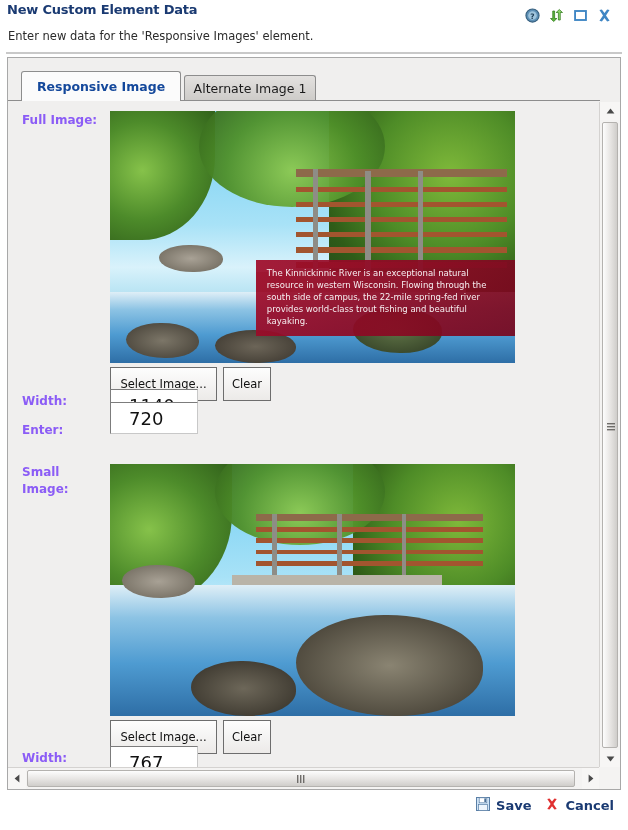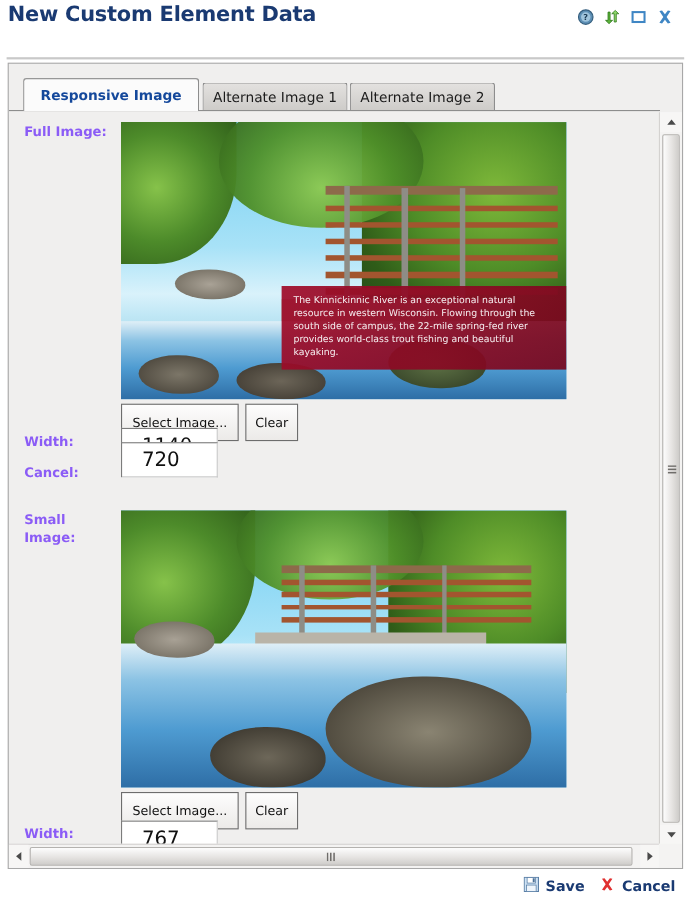--- a/index.html
+++ b/index.html
@@ -11,21 +11,21 @@
     overflow: hidden;
   }
 
   
   #header {
     position: absolute; left: 0; top: 0; width: 628px; height: 53px;
     background: #ffffff;
   }
   #dialog-title {
     position: absolute; left: 7px; top: 2px;
-    font-size: 19px; font-weight: bold; color: #1a3a72;
+    font-size: 13px; font-weight: bold; color: #1a3a72;
     letter-spacing: -0.2px;
   }
   #dialog-subtitle {
     position: absolute; left: 8px; top: 29px;
     font-size: 11.5px; color: #2b2b2b;
   }
   #header-icons {
     position: absolute; right: 16px; top: 8px;
     display: flex; align-items: center; gap: 9px;
   }
@@ -179,20 +179,21 @@
     color:#f6eef0;
     font-size: 8.5px; line-height: 12.2px;
     padding: 7px 9px 8px 11px;
   }
 </style>
 </head>
 <body>
 
 <div id="header">
   <div id="dialog-title">New Custom Element Data</div>
+  <div id="dialog-subtitle">Enter new data for the 'Responsive Images' element.</div>
 
   <div id="header-icons">
     <span class="hicon" title="Help">
       <svg viewBox="0 0 16 16" width="15" height="15">
         <circle cx="8" cy="8" r="7" fill="#5d8fb5" stroke="#37607f" stroke-width="1.2"></circle>
         <circle cx="8" cy="8" r="4.6" fill="#9fc4dc"></circle>
         <text x="8" y="11.2" font-size="8" font-family="DejaVu Sans, sans-serif" font-weight="bold" fill="#1c3c55" text-anchor="middle">?</text>
       </svg>
     </span>
     <span class="hicon" title="Refresh">
@@ -215,21 +216,20 @@
   </div>
 
   <div id="header-rule"></div>
 </div>
 
 <div id="panel">
 
   <div id="tabstrip">
     <div class="tab active" style="left:13px; width:160px;">Responsive Image</div>
     <div class="tab" style="left:176px; width:132px;">Alternate Image 1</div>
-    <div class="tab" style="left:310px; width:132px;">Alternate Image 2</div>
   </div>
   <div id="tab-underline"></div>
 
   <div id="viewport">
     <div id="content">
 
       <div class="field-label" style="left:13px; top:10px;">Full Image:</div>
 
       <div class="photo" style="left:101px; top:9px; width:405px; height:252px;">
         <div class="sky"></div>
@@ -258,21 +258,21 @@
 
         <div class="caption" style="left:36%; top:59%; width:64%;">The Kinnickinnic River is an exceptional natural resource in western Wisconsin. Flowing through the south side of campus, the 22-mile spring-fed river provides world-class trout fishing and beautiful kayaking.</div>
       </div>
 
       <div class="btn" style="left:101px; top:265px; width:107px;">Select Image...</div>
       <div class="btn" style="left:214px; top:265px; width:48px;">Clear</div>
 
       <div class="field-label" style="left:13px; top:291px;">Width:</div>
       <input class="txtinput" style="left: 101px; top: 287px;" type="text" value="1140">
 
-      <div class="field-label" style="left:13px; top:320px;">Cancel:</div>
+      <div class="field-label" style="left:13px; top:320px;">Enter:</div>
       <input class="txtinput" style="left: 101px; top: 300px;" type="text" value="720">
 
       <div class="field-label" style="left:13px; top:362px;">Small</div>
       <div class="field-label" style="left:13px; top:379px;">Image:</div>
 
       <div class="photo" style="left:101px; top:362px; width:405px; height:252px;">
         <div class="sky"></div>
         <div class="foliage-r" style="width:40%; height:66%;"></div>
         <div class="foliage-l" style="width:34%; height:60%;"></div>
         <div class="foliage-top" style="left:26%; width:42%; height:42%;"></div>

